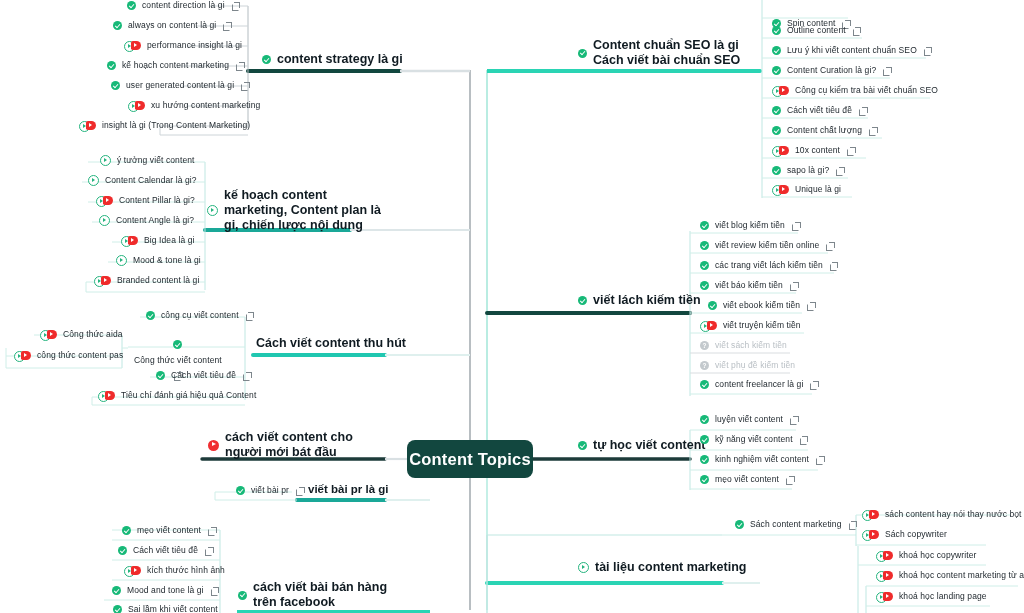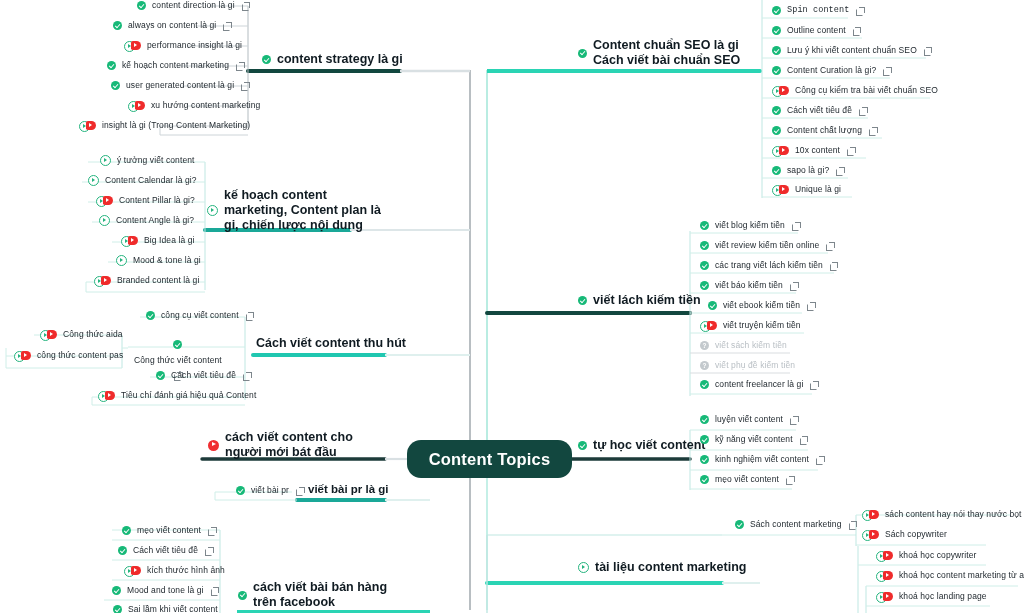--- a/index.html
+++ b/index.html
@@ -20,22 +20,22 @@
   .leaf .lbl{font-size:8.5px;color:#222a30;letter-spacing:.1px;}
   .leaf.dim .lbl{color:#b9bfc4;}
   .leaf .lbl{line-height:11px;}
 
   
   .b1 .lbl{font-size:12.5px;font-weight:700;color:#101b22;line-height:15px;}
   .b1.small .lbl{font-size:11.5px;}
 
   
   #root{
-    position:absolute;left:407px;top:440px;width:165px;height:38px;
-    background:#12473f;border-radius:14px;display:flex;align-items:center;justify-content:center;
+    position:absolute;left:407px;top:440px;width:126px;height:38px;
+    background:#12473f;border-radius:8px;display:flex;align-items:center;justify-content:center;
     z-index:40;
   }
   #root .lbl{color:#ffffff;font-size:16.5px;font-weight:700;letter-spacing:.2px;}
 
   
   .ic{flex:0 0 auto;display:inline-block;position:relative;}
   
   .ic-check{width:9px;height:9px;border-radius:50%;background:#17b978;}
   .ic-check:after{
     content:"";position:absolute;left:2.6px;top:1.9px;width:2.2px;height:4.2px;
@@ -204,21 +204,21 @@
   </svg>
 
   <div id="root">
     <span class="lbl">Content Topics</span>
   </div>
 
   <div class="node b1" style="left:262px;top:52px;">
     <span class="ic ic-check"></span>
     <span class="lbl">content strategy là gi</span>
   </div>
-  <div class="node leaf" style="left:137px;top:0px;">
+  <div class="node leaf" style="left:127px;top:0px;">
     <span class="ic ic-check"></span>
     <span class="lbl">content direction là gi</span>
     <span class="ic-ext"></span>
   </div>
   <div class="node leaf" style="left:113px;top:20px;">
     <span class="ic ic-check"></span>
     <span class="lbl">always on content là gi</span>
     <span class="ic-ext"></span>
   </div>
   <div class="node leaf" style="left:124px;top:40px;">
@@ -377,21 +377,21 @@
   </div>
   <div class="node leaf" style="left:113px;top:604px;">
     <span class="ic ic-check"></span>
     <span class="lbl">Sai lầm khi viết content</span>
   </div>
 
   <div class="node b1 wrap" style="left:578px;top:38px;width:190px;">
     <span class="ic ic-check"></span>
     <span class="lbl">Content chuẩn SEO là gi Cách viết bài chuẩn SEO</span>
   </div>
-  <div class="node leaf" style="left:772px;top:5px;font-family:Liberation Mono, monospace;">
+  <div class="node leaf" style="left:772px;top:18px;">
     <span class="ic ic-check"></span>
     <span class="lbl">Spin content</span>
     <span class="ic-ext"></span>
   </div>
   <div class="node leaf" style="left:772px;top:25px;">
     <span class="ic ic-check"></span>
     <span class="lbl">Outline content</span>
     <span class="ic-ext"></span>
   </div>
   <div class="node leaf" style="left:772px;top:45px;">

